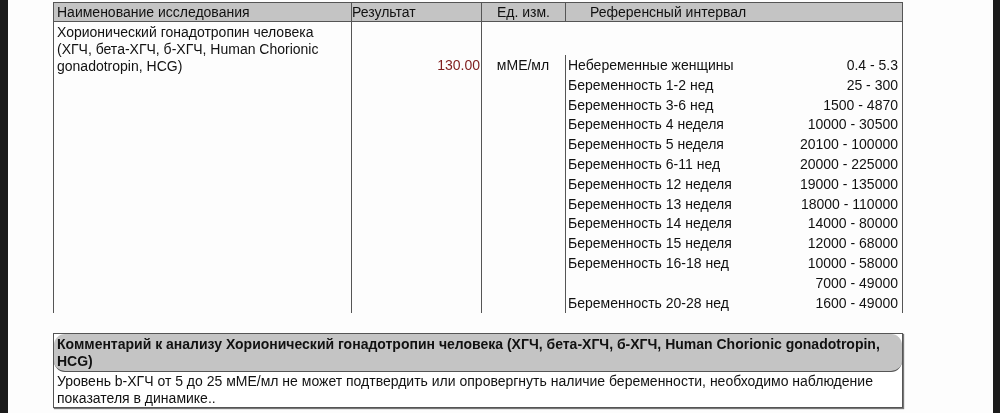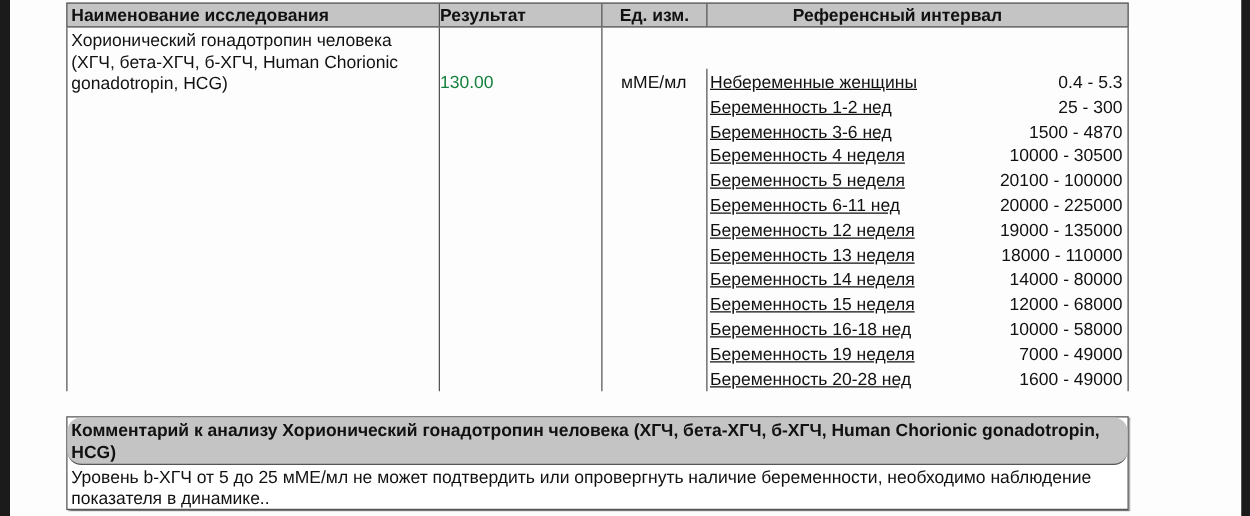--- a/index.html
+++ b/index.html
@@ -11,49 +11,49 @@
   }
   .edge-left { position: absolute; left: 0; top: 0; width: 8px; height: 413px; background: #1b1b1b; }
   .edge-right { position: absolute; left: 993px; top: 0; width: 7px; height: 413px; background: #1b1b1b; }
 
   .hdr {
     position: absolute; left: 53px; top: 2px; width: 850px; height: 20px;
     background: #c4c4c4; border: 1px solid #555; box-sizing: border-box;
   }
   .hdr .cell {
     position: absolute; top: 0; height: 18px; line-height: 18px;
-    font-weight: bold; font-size: 14px; color: #111;
+    font-weight: normal; font-size: 14px; color: #111;
     border-right: 1px solid #555; box-sizing: border-box;
   }
   .hdr .c1 { left: 0; width: 298px; padding-left: 3px; }
   .hdr .c2 { left: 298px; width: 130px; }
   .hdr .c3 { left: 428px; width: 84px; text-align: center; }
-  .hdr .c4 { left: 496px; width: 336px; text-align: center; border-right: none; }
+  .hdr .c4 { left: 536px; width: 336px; border-right: none; }
 
   .vline { position: absolute; width: 1px; background: #555; }
 
   .name {
     position: absolute; left: 57px; top: 24px; width: 295px;
     font-size: 14px; line-height: 17px; color: #111;
   }
   .result {
-    position: absolute; left: 352px; top: 57px; width: 128px; text-align: left;
-    font-size: 14px; color: #15803d;
+    position: absolute; left: 352px; top: 57px; width: 128px; text-align: right;
+    font-size: 14px; color: #7f1d1d;
   }
   .unit {
     position: absolute; left: 482px; top: 57px; width: 82px; text-align: center;
     font-size: 14px; color: #111;
   }
   .ref {
     position: absolute; left: 566px; top: 56px; width: 334px;
   }
   .ref-row {
     position: relative; height: 19.8px; line-height: 19.8px; font-size: 14px; color: #111;
   }
-  .ref-row .lbl { position: absolute; left: 2px; text-decoration: underline; }
+  .ref-row .lbl { position: absolute; left: 2px; }
   .ref-row .val { position: absolute; right: 2px; }
 
   .cmt {
     position: absolute; left: 53px; top: 333px; width: 850px; height: 75px;
     border: 1px solid #555; box-sizing: border-box; background: #fff;
     box-shadow: 1px 1px 1px #777;
   }
   .cmt-head {
     background: #c4c4c4; height: 38px; border-bottom: 1px solid #555;
     font-weight: bold; font-size: 14px; line-height: 17px;
@@ -125,21 +125,20 @@
     </div>
   <div class="ref-row">
       <span class="lbl">Беременность 15 неделя</span>
       <span class="val">12000 - 68000</span>
     </div>
   <div class="ref-row">
       <span class="lbl">Беременность 16-18 нед</span>
       <span class="val">10000 - 58000</span>
     </div>
   <div class="ref-row">
-      <span class="lbl">Беременность 19 неделя</span>
       <span class="val">7000 - 49000</span>
     </div>
   <div class="ref-row">
       <span class="lbl">Беременность 20-28 нед</span>
       <span class="val">1600 - 49000</span>
     </div>
 </div>
 
 <div class="cmt">
   <div class="cmt-head">Комментарий к анализу Хорионический гонадотропин человека (ХГЧ, бета-ХГЧ, б-ХГЧ,  Human Chorionic gonadotropin, HCG)</div>

